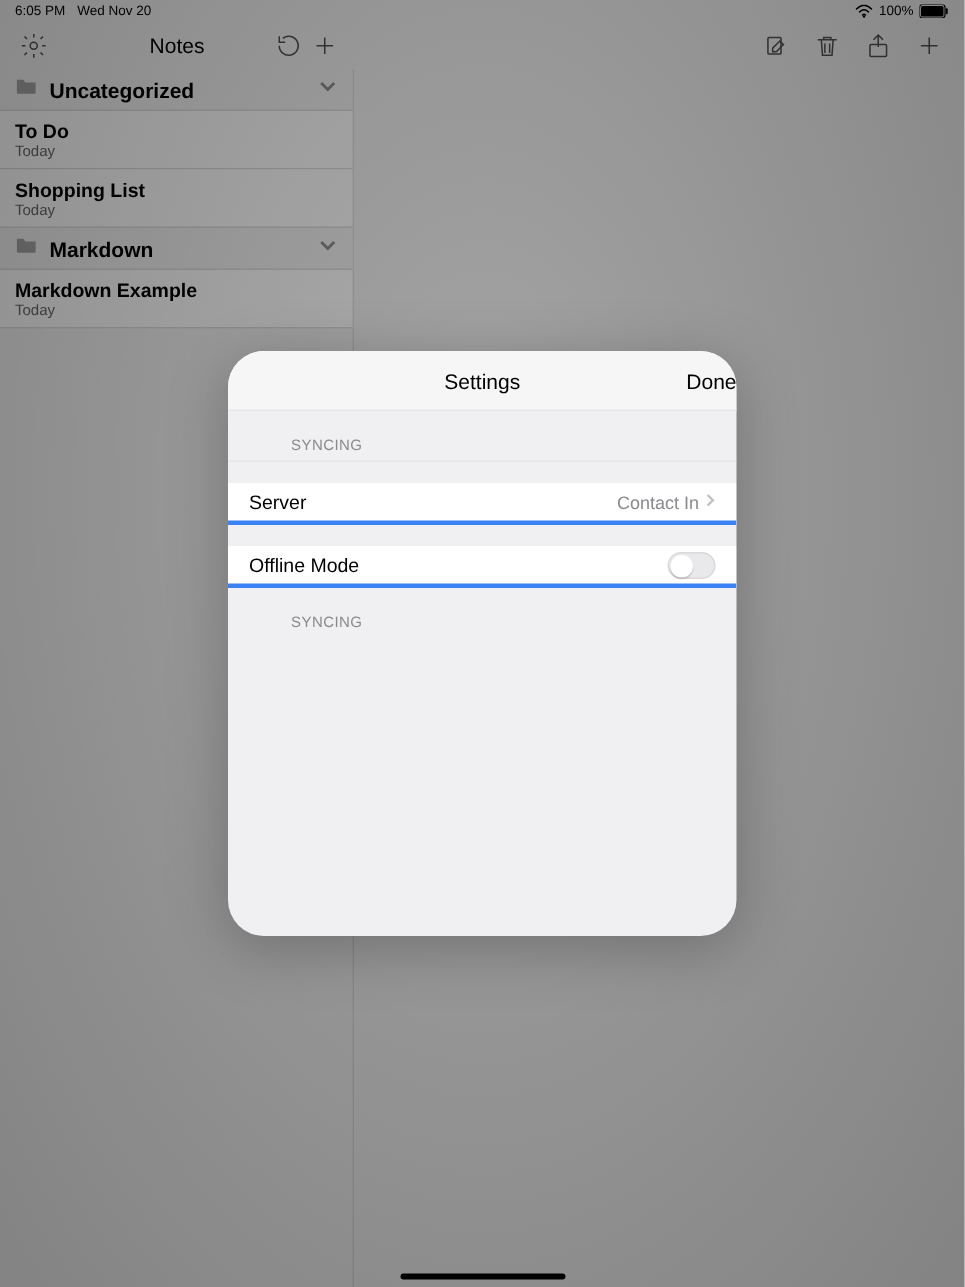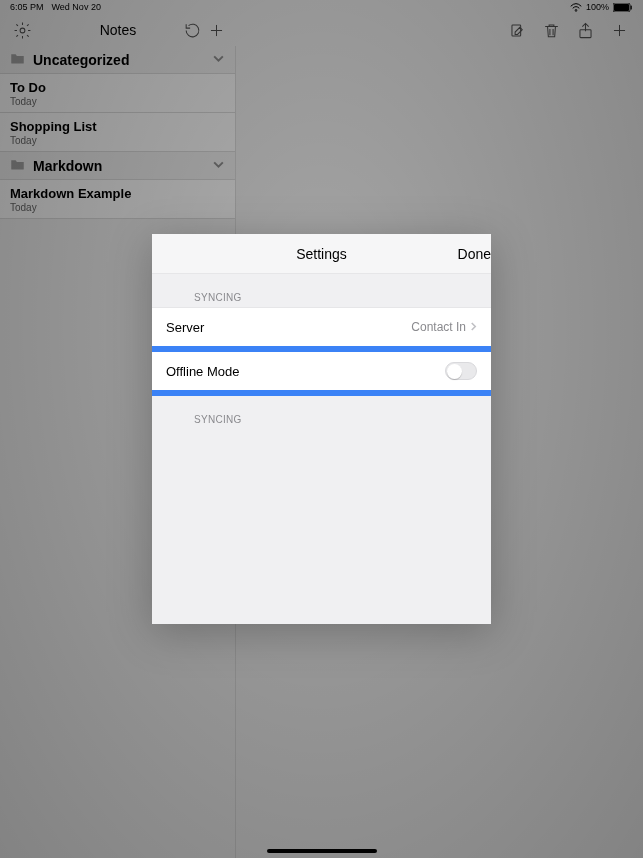--- a/index.html
+++ b/index.html
@@ -28,28 +28,28 @@
     .folder-row .folder-icon svg { width: 15px; height: 13px; fill: #888; }
     .folder-row .folder-name { font-weight: 700; font-size: 14px; color: #000; flex: 1; }
     .folder-row .chev svg { width: 13px; height: 13px; stroke: #777; stroke-width: 1.8; fill: none; }
 
     .note-row { background: #d3d3d3; padding: 6px 10px 5px; border-bottom: 1px solid #b7b7b7; }
     .note-row .note-title { font-size: 13px; font-weight: 600; color: #000; margin-bottom: 1px; }
     .note-row .note-date { font-size: 10px; color: #555; }
 
     
     .overlay { position: absolute; inset: 0; background: radial-gradient(ellipse at center 38%, rgba(0,0,0,.18), rgba(0,0,0,.35)); display: flex; align-items: flex-start; justify-content: center; }
-    .modal { margin-top: 234px; width: 339px; height: 390px; background: #f0f0f2; border-radius: 0; overflow: hidden; display: flex; flex-direction: column; box-shadow: 0 8px 40px rgba(0,0,0,.25); }
+    .modal { margin-top: 234px; width: 339px; height: 390px; background: #f0f0f2; border-radius: 24px; overflow: hidden; display: flex; flex-direction: column; box-shadow: 0 8px 40px rgba(0,0,0,.25); }
     .modal-header { height: 40px; position: relative; display:flex; align-items:center; background: #f6f6f7; border-bottom: 1px solid #e6e6e8;}
     .modal-title { position:absolute; left:0; right:0; text-align:center; font-size: 14px; font-weight: 500; color: #000; pointer-events:none; }
     .done { margin-left: auto; font-size: 14px; font-weight: 500; color: #000; }
 
     .modal-body { flex: 1; overflow: auto; }
     .section-header { font-size: 10px; color: #8a8a8e; letter-spacing: .3px; padding: 18px 14px 4px; margin-left: 28px; }
-    .row { background: #fff; height: 44px; padding: 0 14px; display:flex; align-items:center; border-bottom: 6px solid #3b82f6; font-size: 13px; color: #000; }
+    .row { background: #fff; height: 28px; padding: 0 14px; display:flex; align-items:center; border-bottom: 3px solid #3b82f6; font-size: 13px; color: #000; margin-top: 14px; }
     .row:first-of-type-in-group { border-top: 1px solid #e6e6e8; }
     .group { border-top: 1px solid #e6e6e8; }
     .row .spacer { flex:1; }
     .row .val { color: #8a8a8e; font-size: 12px; margin-right: 4px; }
     .row .disclose svg { width:7px; height:11px; stroke:#c0c0c4; stroke-width:1.8; fill:none; }
 
     
     .toggle { width: 32px; height: 18px; background: #e9e9eb; border-radius: 9px; position: relative; border: .5px solid #d9d9dc; }
     .toggle .knob { position:absolute; left:1px; top:1px; width:15px; height:15px; border-radius:50%; background:#fff; box-shadow: 0 1px 1px rgba(0,0,0,.2); }
 

